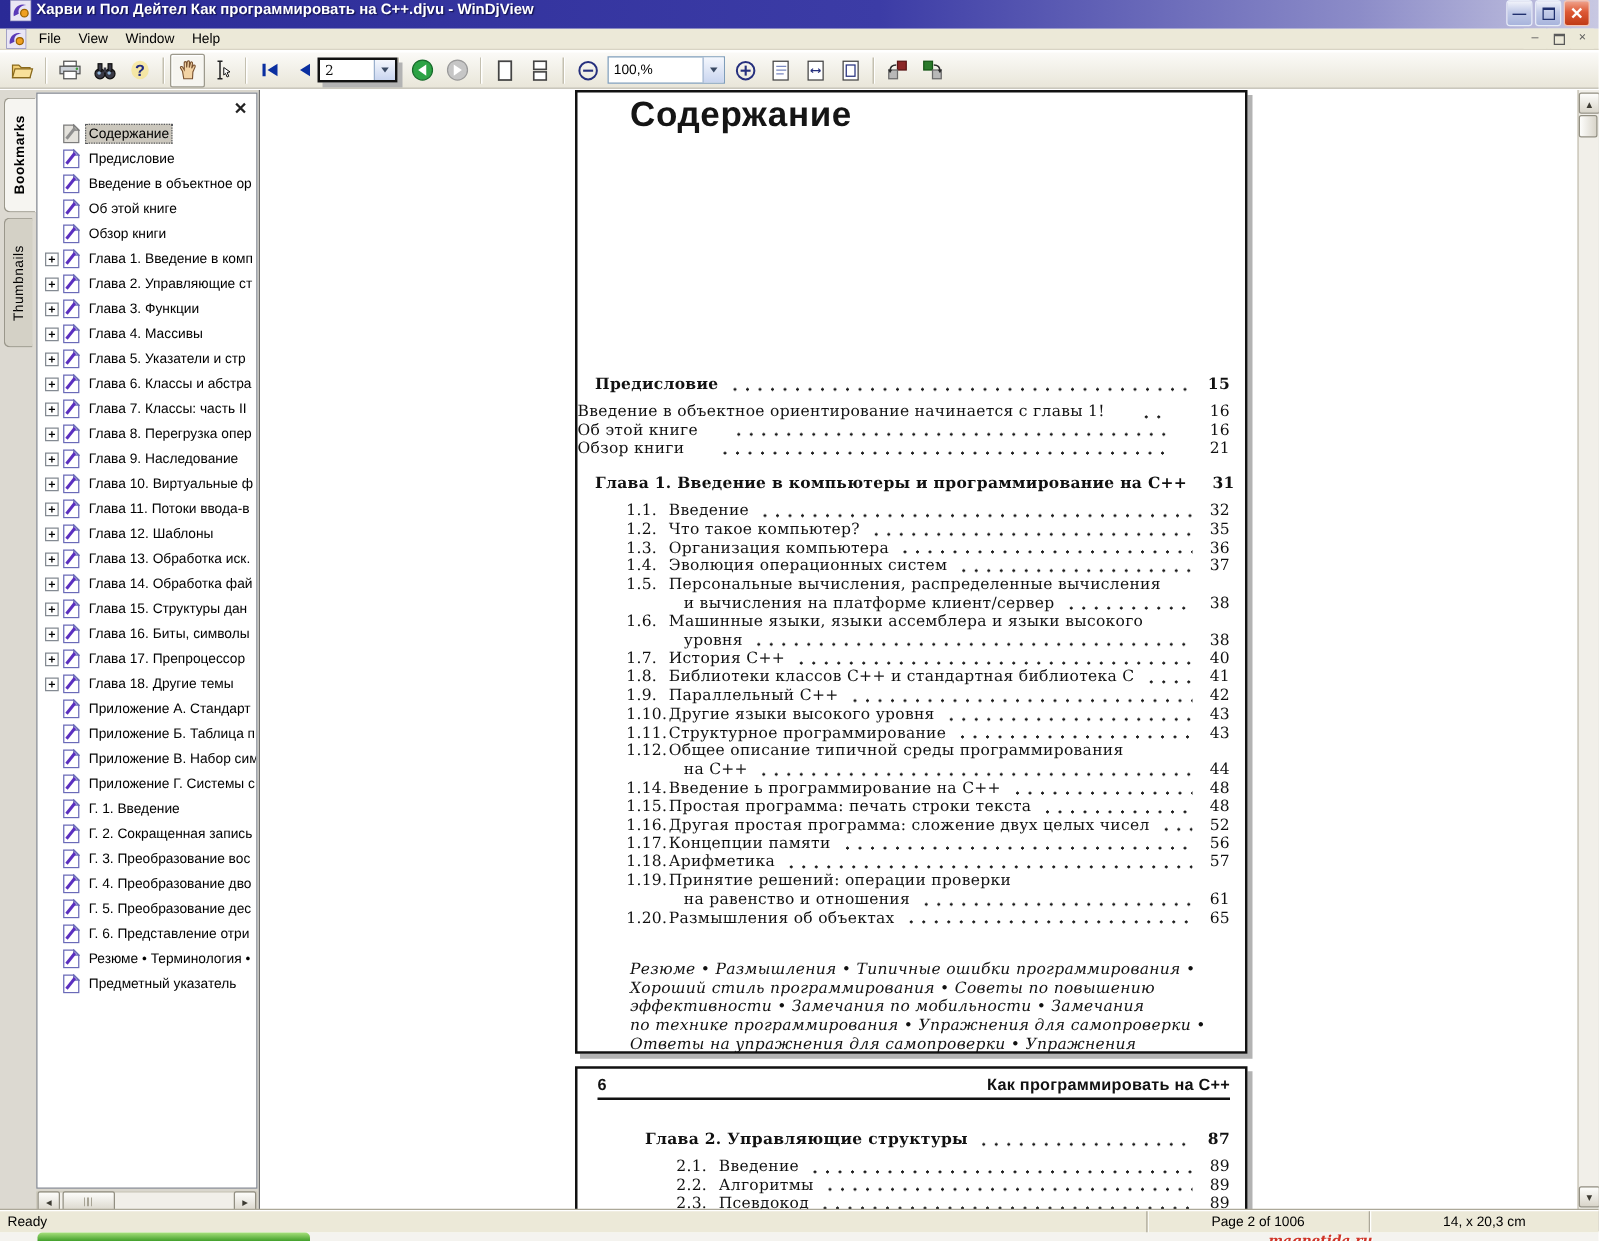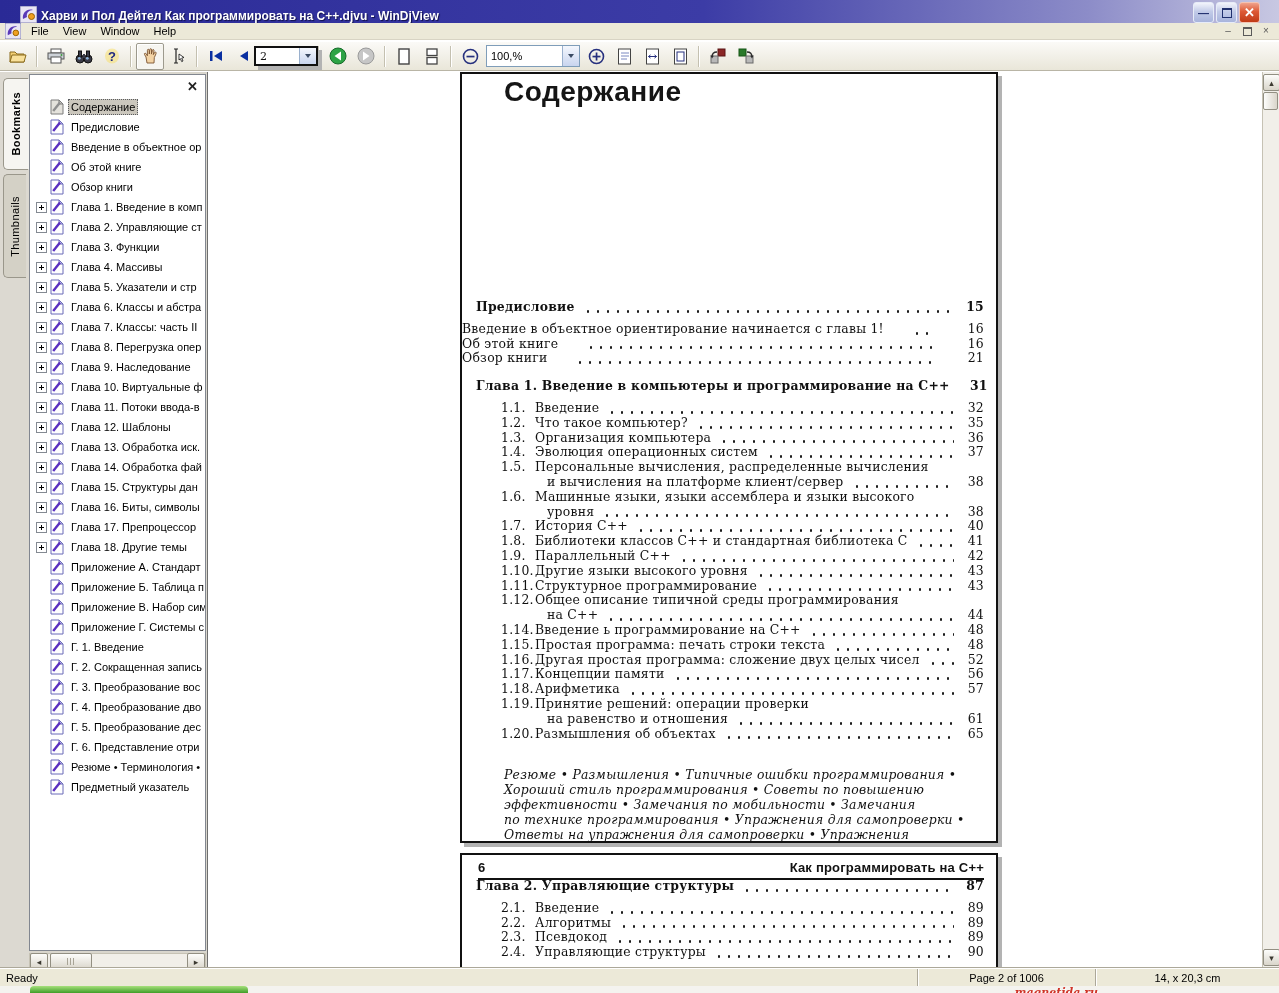--- a/index.html
+++ b/index.html
@@ -2,21 +2,21 @@
 <html><head>
 <meta charset="utf-8">
 <style>
   html,body{margin:0;padding:0;}
   body{width:1279px;height:993px;position:relative;overflow:hidden;background:#fff;
        font-family:"Liberation Sans",sans-serif;font-size:11px;color:#000;}
 
   
   .titlebar{position:absolute;left:0;top:0;width:1279px;height:23px;
     background:linear-gradient(90deg,#2a2a96 0%,#3c3ca6 55%,#8c8cc8 85%,#c8c8e2 100%);
-    display:flex;align-items:flex-end;padding:0 19px;box-sizing:border-box;}
+    display:flex;align-items:flex-start;padding:0 7px;box-sizing:border-box;}
   .app-icon{width:17px;height:17px;margin:0 4px 0 1px;flex:0 0 auto;}
   .title-text{color:#fff;font-weight:700;font-size:12px;flex:1;white-space:nowrap;overflow:hidden;
     text-shadow:1px 1px 1px #10104a;}
   .win-btns{display:flex;gap:2px;}
   .wbtn{width:21px;height:21px;border-radius:3px;border:1px solid #e7ecf8;box-sizing:border-box;
     display:flex;align-items:center;justify-content:center;
     background:linear-gradient(#f2f4fb,#c2cbe8 45%,#a8b4dc);color:#20306e;font-weight:700;font-size:11px;}
   .wbtn.close{background:linear-gradient(#f0a28b,#dd5935 45%,#c03a16);color:#fff;border-color:#f3c4b4;font-size:13px;}
   .wbtn .restore-glyph{display:block;width:8px;height:7px;border:1px solid #20306e;border-top-width:2px;background:transparent;}
 
@@ -103,21 +103,21 @@
   
   .page{position:absolute;left:252px;width:538px;background:#fff;border:2px solid #111;
     box-shadow:4px 4px 0 #b3b3b3;box-sizing:border-box;
     font-family:"DejaVu Serif","Liberation Serif",serif;font-size:12.4px;letter-spacing:.25px;color:#111;}
   .page1{top:0px;height:771px;}
   .page2{top:781px;height:190px;}
   .page-title{position:absolute;left:42px;top:2px;font-family:"Liberation Sans",sans-serif;
     font-size:28px;font-weight:700;letter-spacing:.5px;color:#151515;}
   .toc{position:absolute;left:0;right:0;}
   .toc1{top:226px;}
-  .toc2{top:24px;}
+  .toc2{top:49px;padding-left:40px;}
   .trow{display:flex;align-items:baseline;line-height:14.8px;padding-right:12px;}
   .trow .num{display:none;}
   .trow.k-n .num{display:block;flex:0 0 34px;margin-left:39px;}
   .trow.k-h{padding-left:14px;font-weight:700;margin:13px 0 7px;}
   .toc .trow.k-h:first-child{margin-top:0;}
   .trow.k-s{gap:20px;}
   .trow.k-c{padding-left:85px;}
   .trow .txt{white-space:nowrap;}
   .trow .dots{flex:1;align-self:flex-end;height:4px;margin:0 4px 2px 8px;
     background:radial-gradient(circle,#1c1c1c 1.05px,transparent 1.35px) left bottom/10px 3px repeat-x;}

